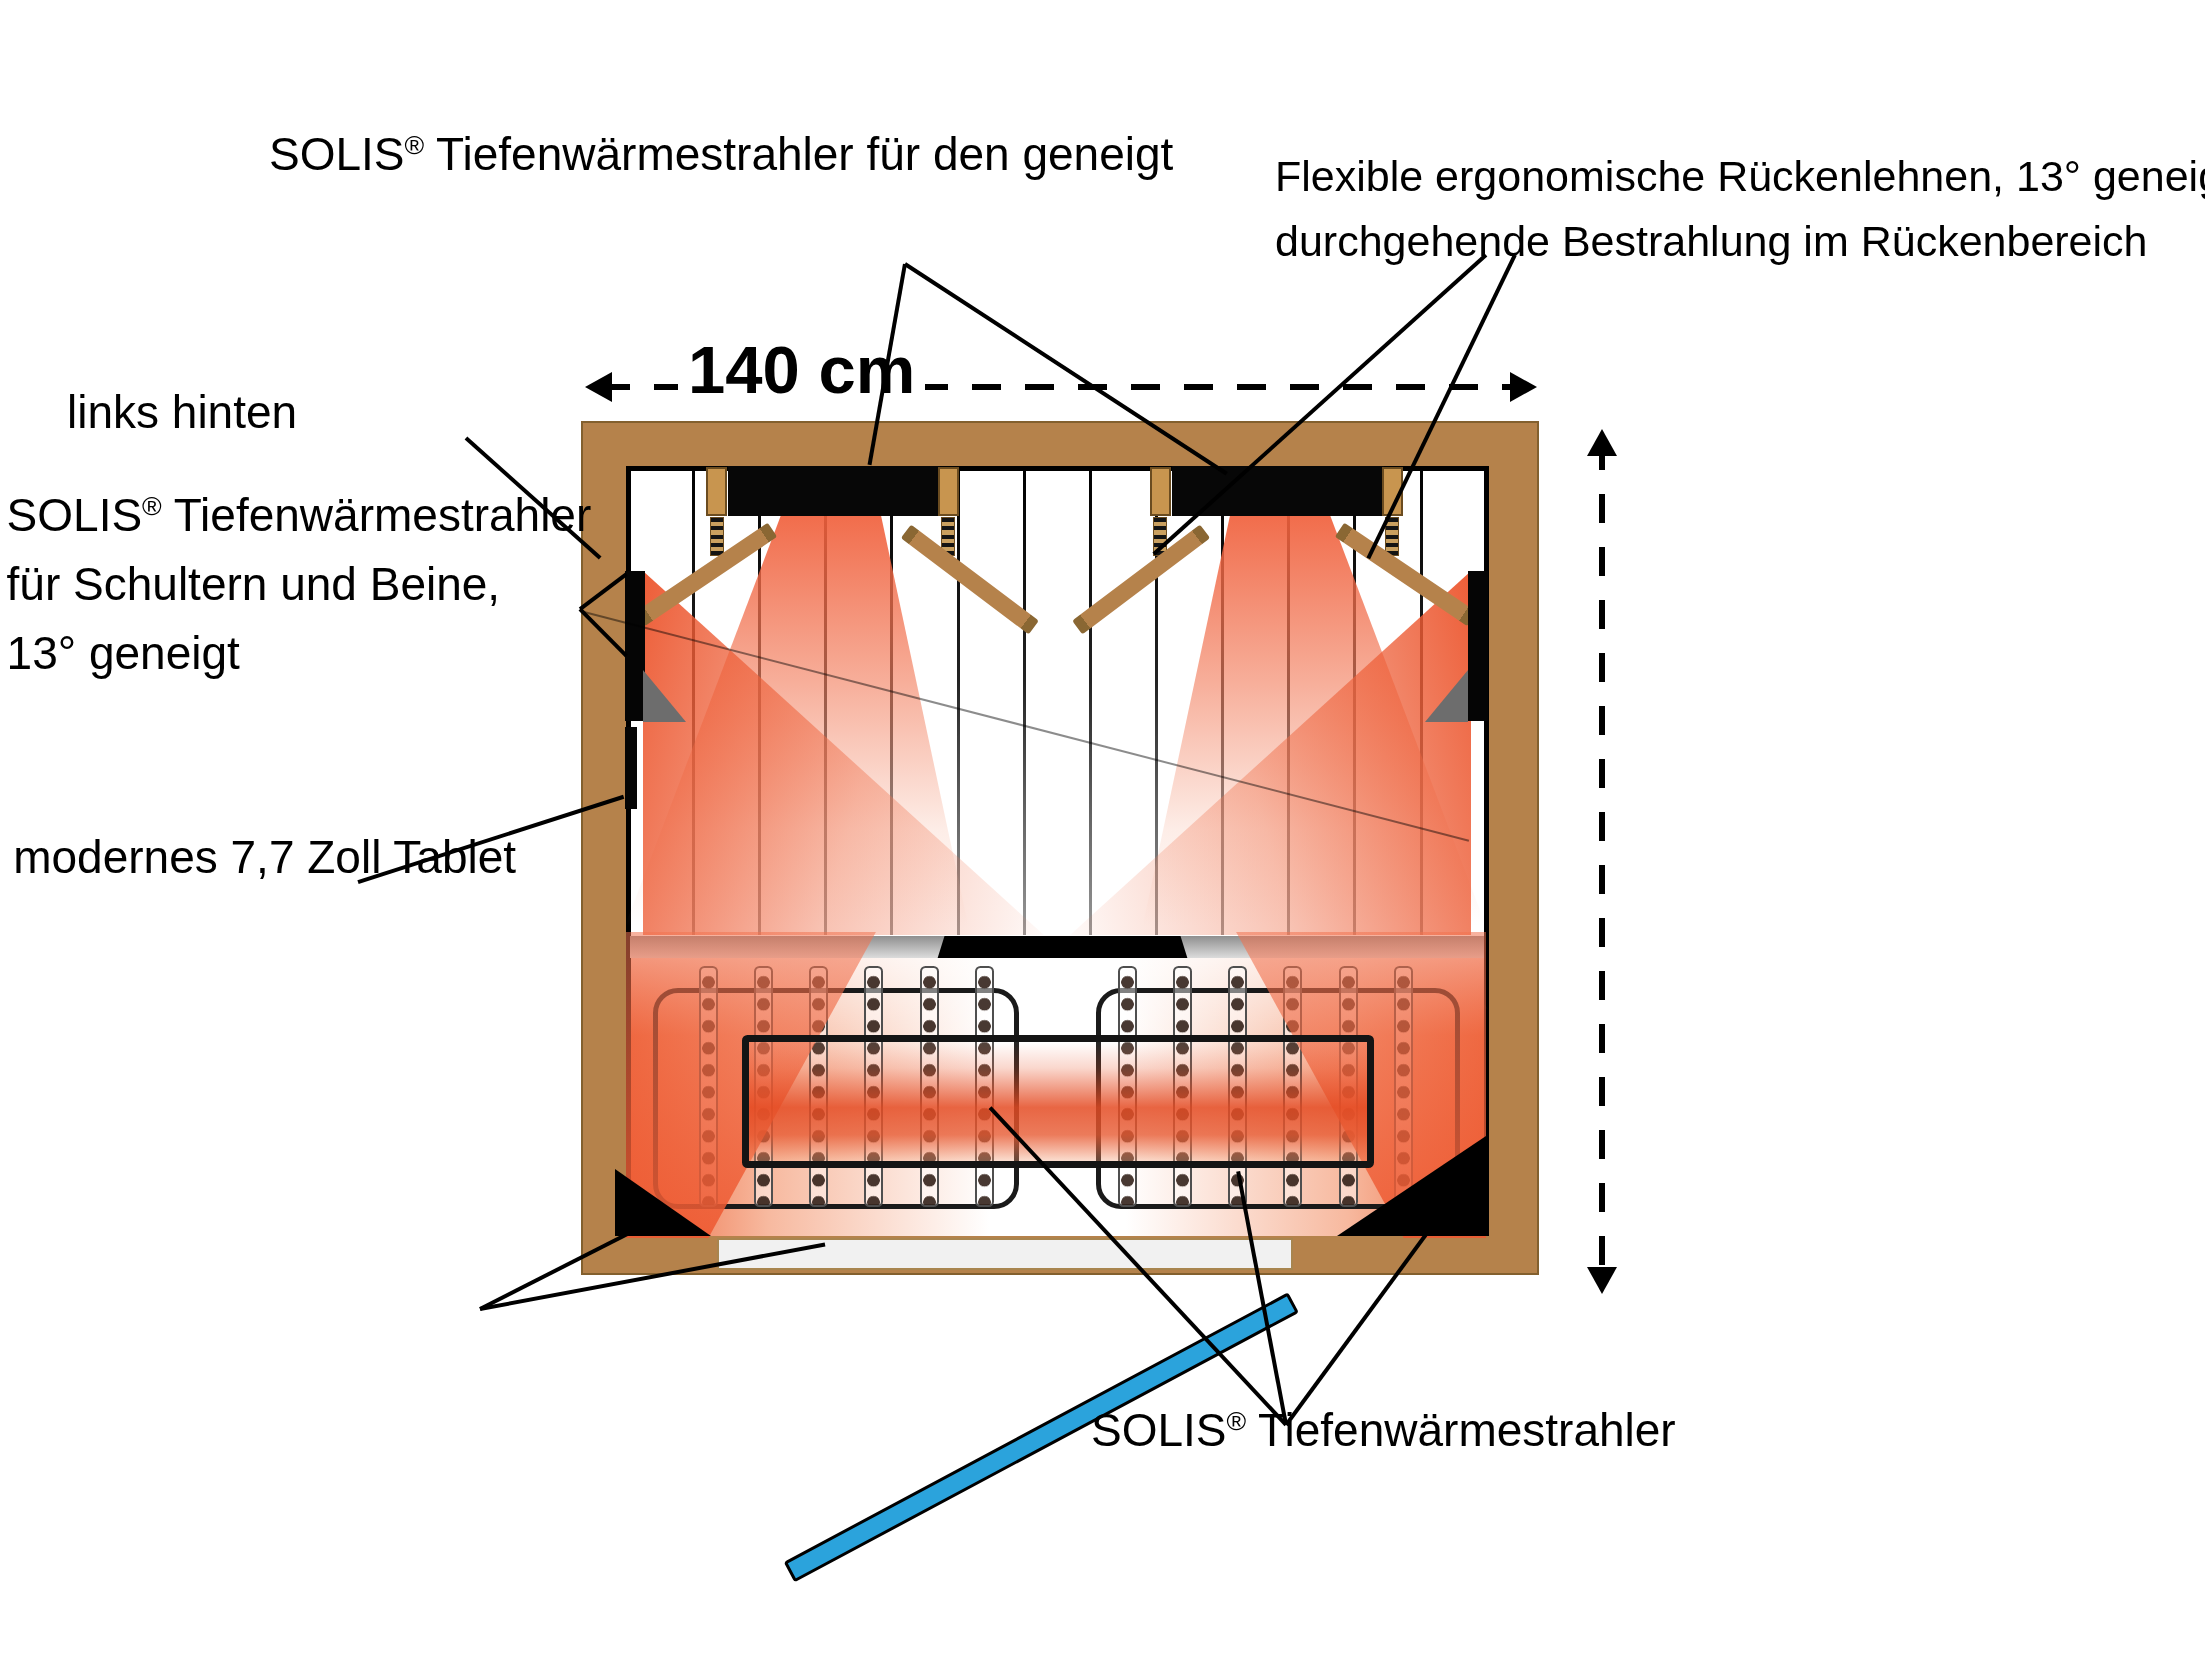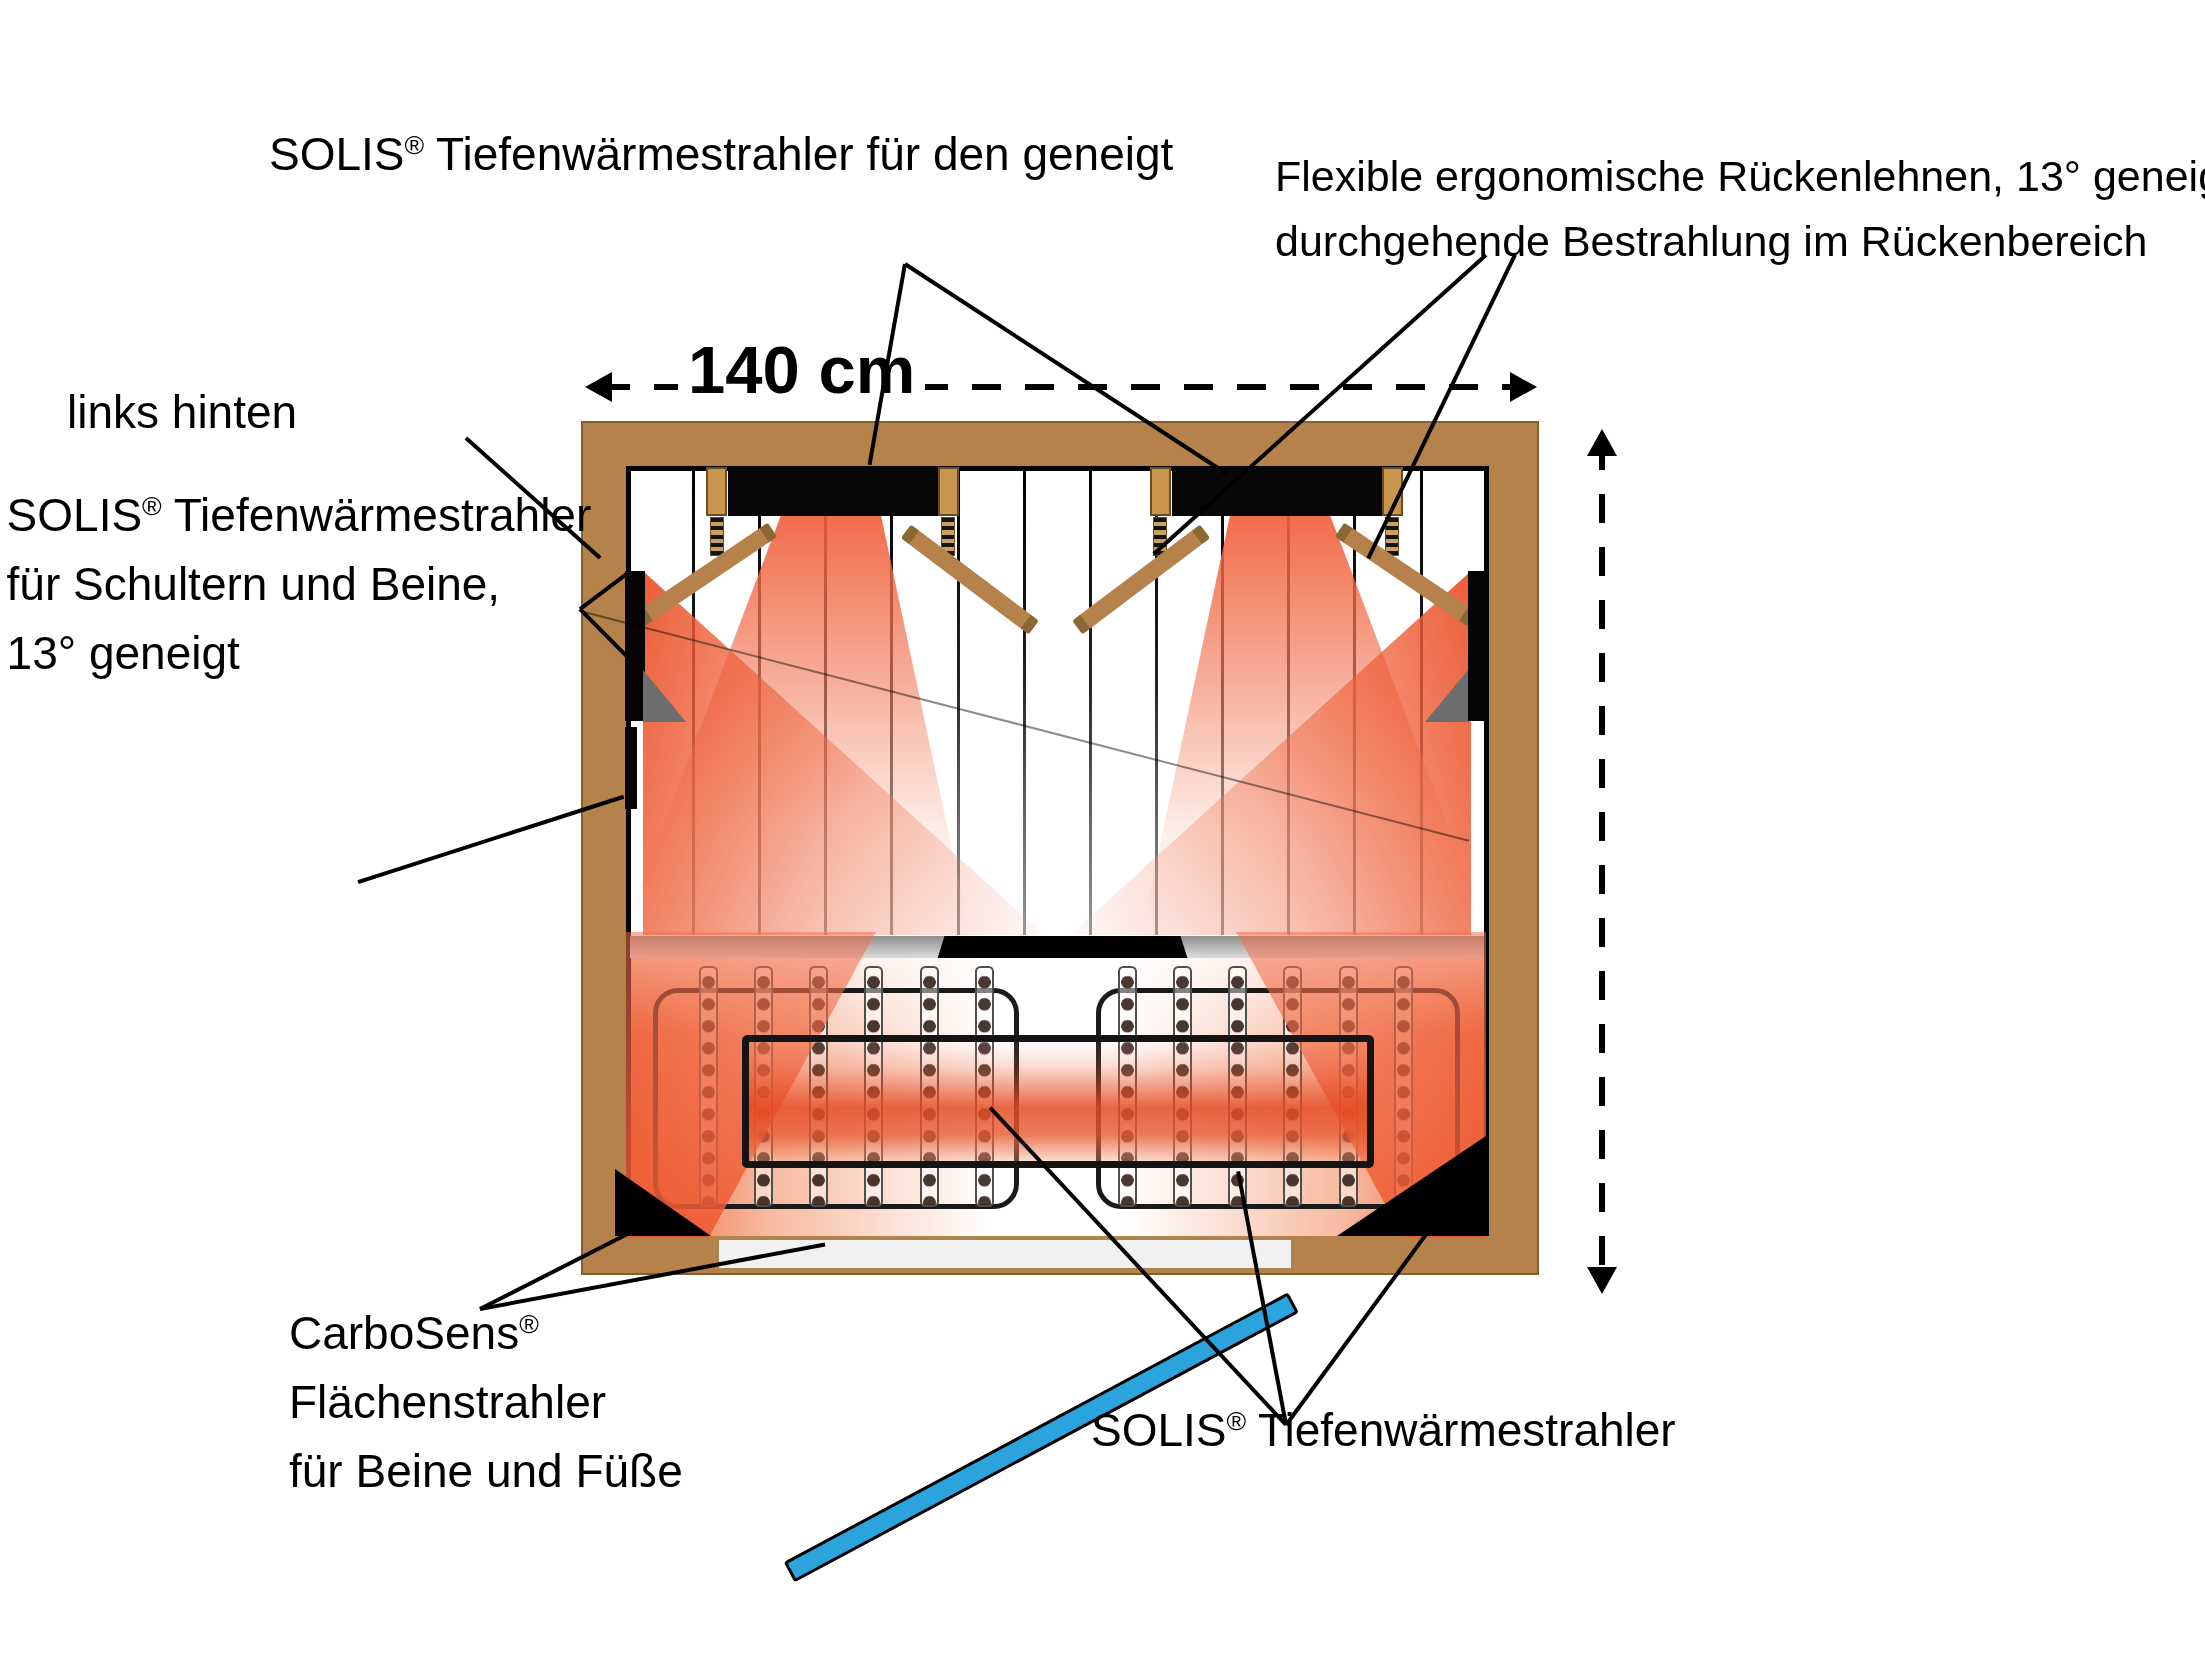--- a/index.html
+++ b/index.html
@@ -178,25 +178,23 @@
     <br>
     <span>links hinten</span>
   </div>
 
   <div class="note" style="left:6.6px;top:481px;">
     <span>SOLIS</span><sup>®</sup><span> Tiefenwärmestrahler</span><br>
     <span>für Schultern und Beine,</span><br>
     <span>13° geneigt</span>
   </div>
 
-
-  <div class="note" style="left:289px;top:1299px;">
-    <span>CarboSens</span><sup>®</sup><br>
-    <span>Flächenstrahler</span><br>
-    <span>für Beine und Füße</span>
-  </div>
+  <div class="note" style="left:13.2px;top:823px;">
+    <span>modernes 7,7 Zoll Tablet</span>
+  </div>
+
 
   <div class="note" style="left:1091px;top:1396px;">
     <span>SOLIS</span><sup>®</sup><span> Tiefenwärmestrahler</span><br>
   </div>
 
 </div>
 
 
 </body></html>

